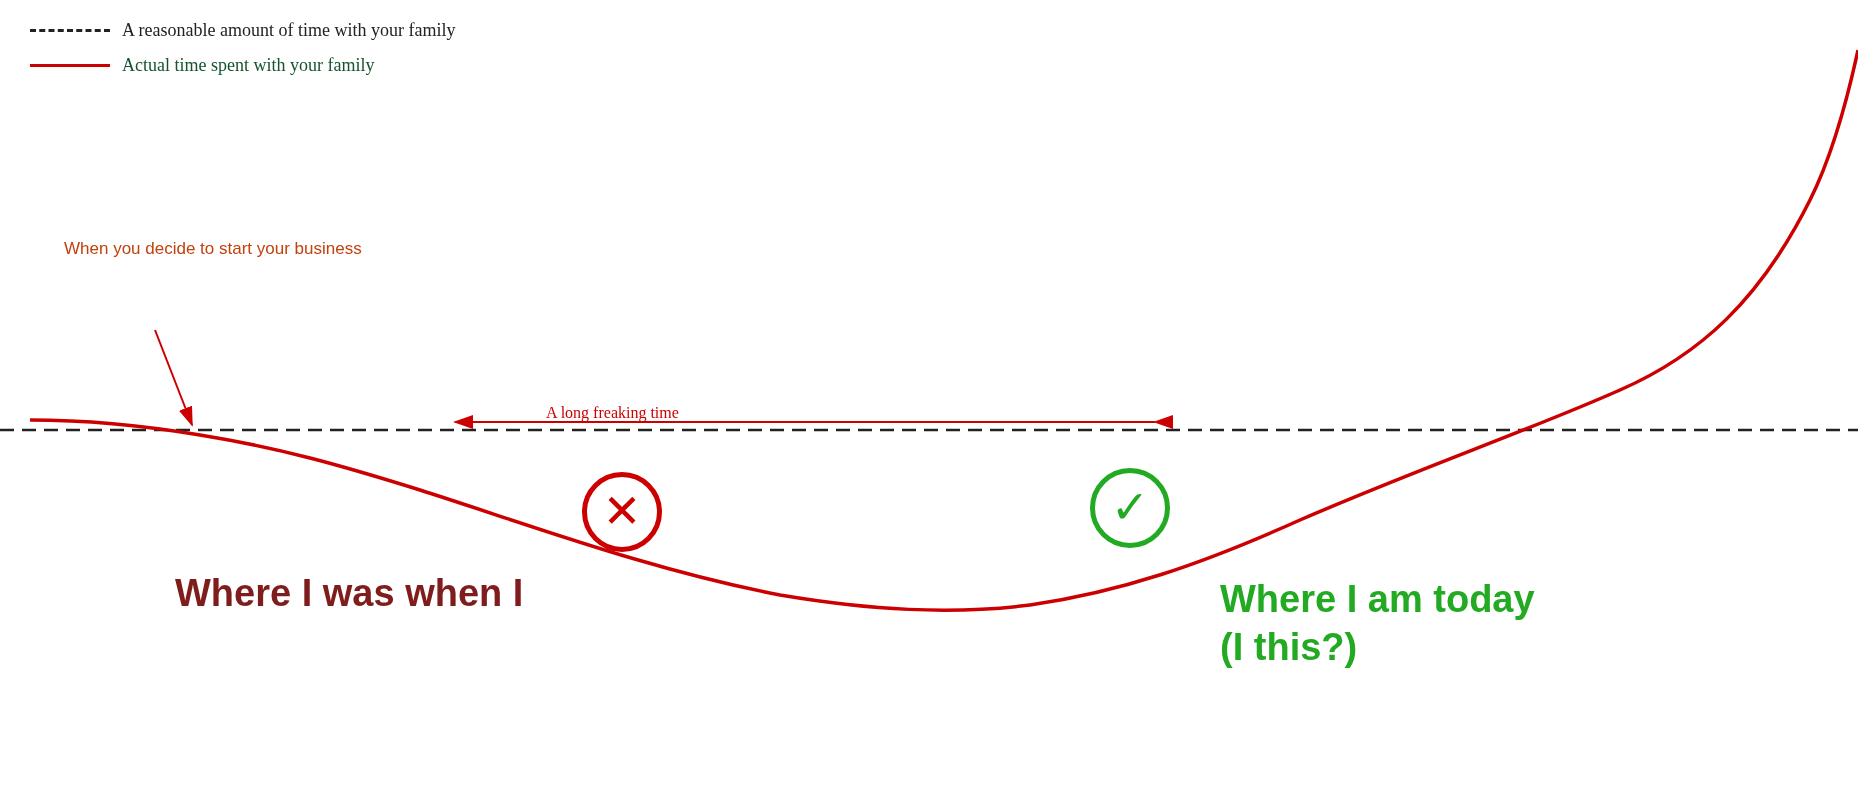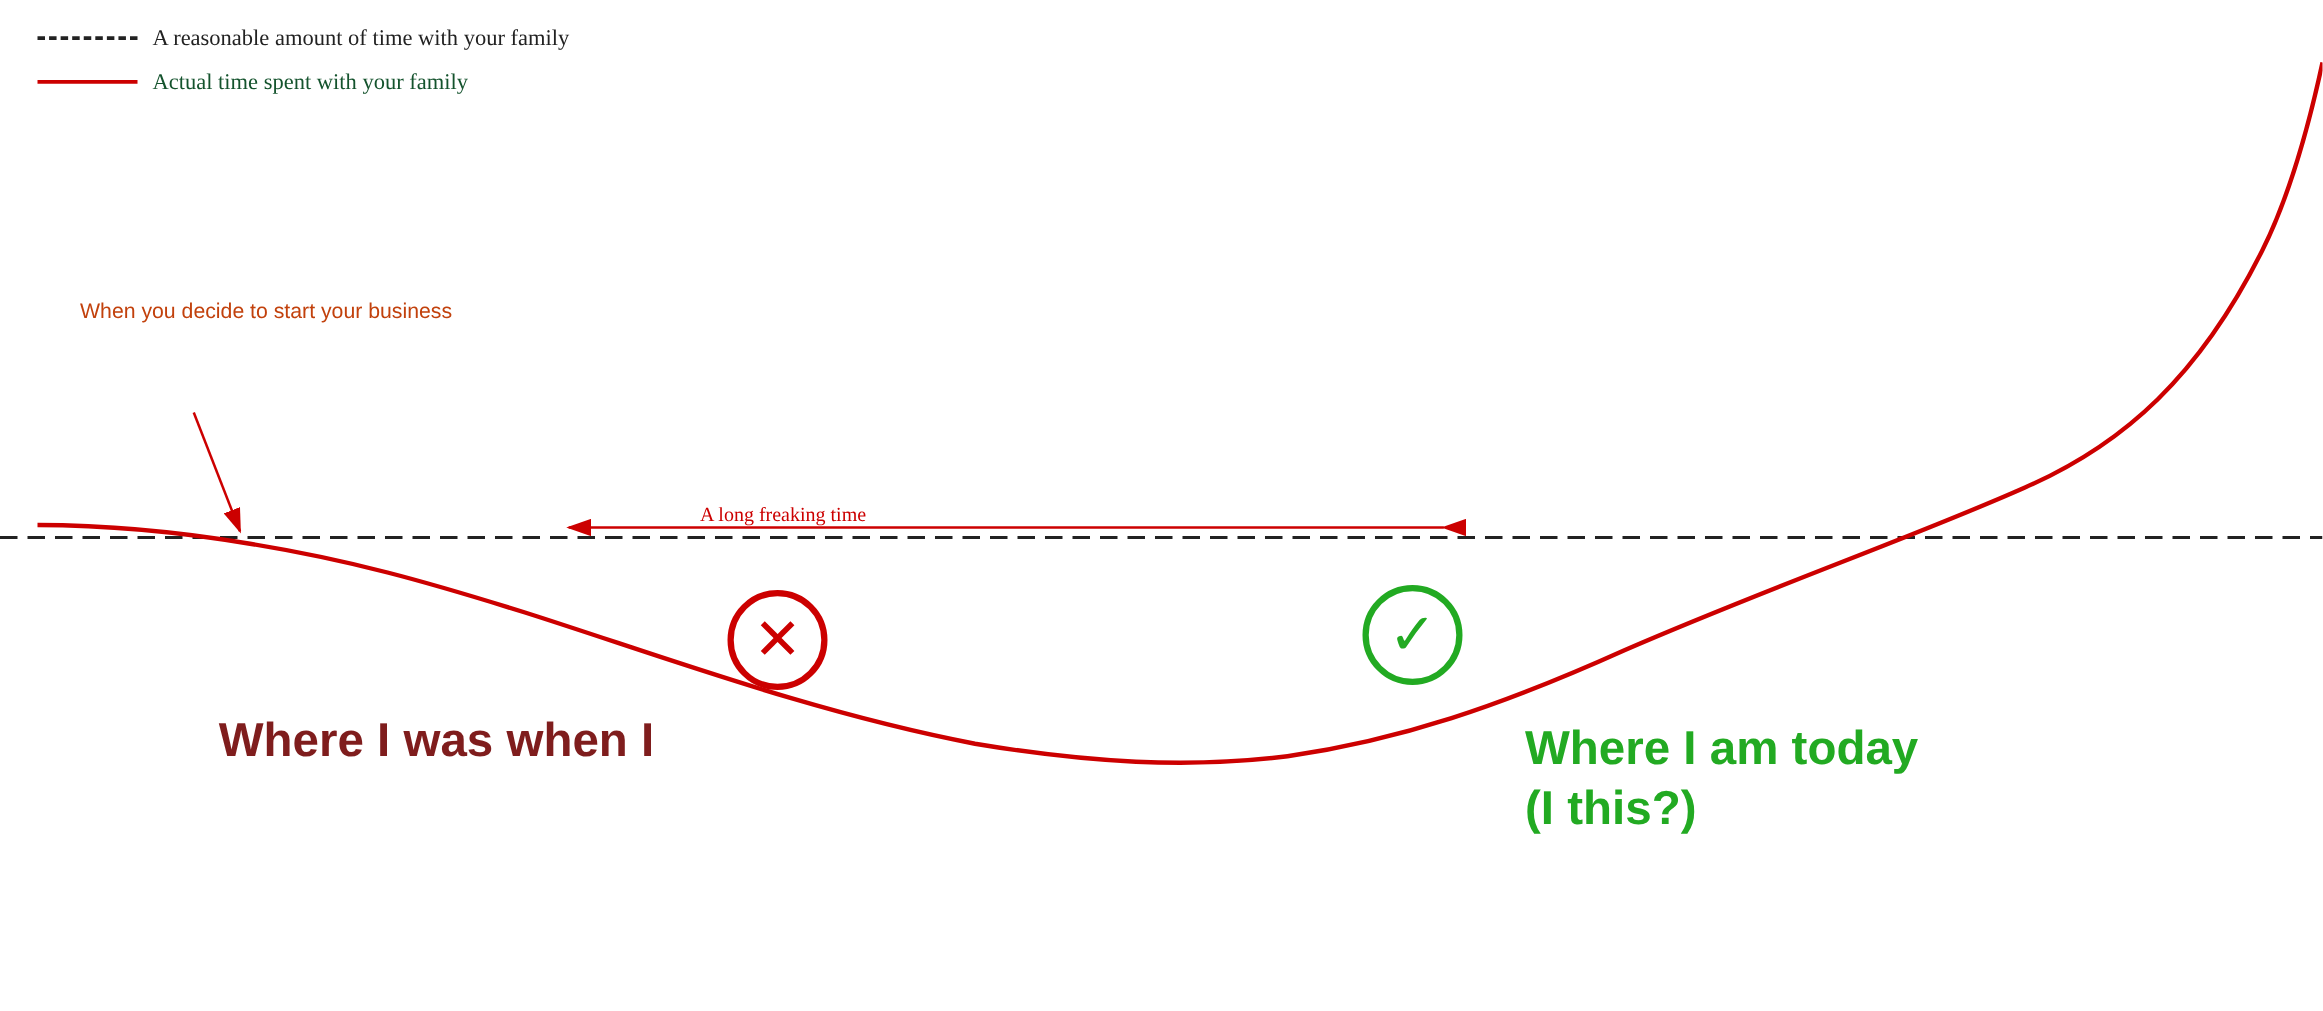--- a/index.html
+++ b/index.html
@@ -63,21 +63,21 @@
       color: #c2410c;
       font-size: 17px;
       font-family: Liberation Sans, sans-serif;
       line-height: 1.35;
       margin-left: 20px;
     }
     
     .annotation-time {
       position: absolute;
       top: 404px;
-      left: 560px;
+      left: 546px;
       color: #cc0000;
       font-size: 16px;
       font-family: Georgia, serif;
     }
     
     .circle-x {
       position: absolute;
       top: 472px;
       left: 582px;
       width: 80px;

